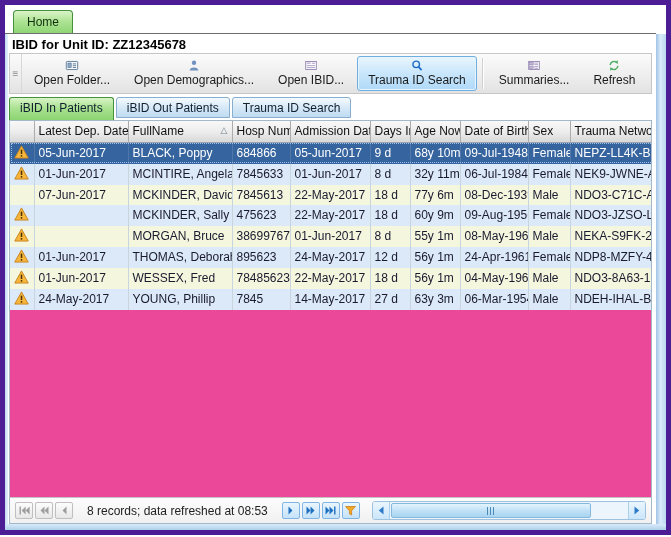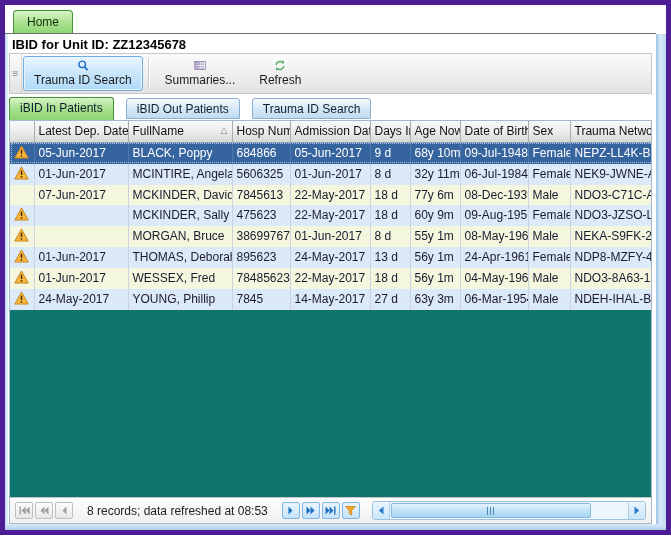--- a/index.html
+++ b/index.html
@@ -38,29 +38,29 @@
     color: #8a8a8a; font-size: 10px; border-right: 1px solid #D8D8D8; cursor: grab; }
   .tb-btn { display: flex; flex-direction: column; align-items: center; justify-content: center;
     padding: 2px 10px 3px; gap: 1px; border: 1px solid transparent; border-radius: 3px; margin: 2px 1px; }
   .tb-btn .lbl { font-size: 12px; color: #1a1a1a; white-space: nowrap; }
   .tb-btn.checked { background: linear-gradient(#E9F6FF, #C9E6FB 50%, #AFD9F8);
     border: 1px solid #6FAEE0; box-shadow: inset 0 0 0 1px #E6F4FF; }
   .tb-sep { width: 1px; background: #CFCFCF; margin: 4px 4px; box-shadow: 1px 0 0 #FFF; }
   .tb-icon { width: 16px; height: 16px; display: block; }
 
   
-  .grid-tabs { position: absolute; top: 92px; left: 4px; height: 23px; display: flex; align-items: center; gap: 12px; }
+  .grid-tabs { position: absolute; top: 92px; left: 4px; height: 23px; display: flex; align-items: flex-start; gap: 2px; }
   .gtab { height: 21px; padding: 3px 10px; border-radius: 3px 3px 0 0; font-size: 12px;
     background: linear-gradient(#F4FAFE, #D4E7F6 55%, #BFDCF2); border: 1px solid #89AED0; color: #102030; }
   .gtab.active { height: 23px; background: linear-gradient(#D9F4C8, #ABE292 45%, #8CD472);
     border: 1px solid #46923C; border-bottom: none; font-weight: normal; }
 
   
   .grid-panel { position: absolute; top: 115px; left: 4px; right: 14px; bottom: 6px;
-    border: 1px solid #A4B8CA; background: #0f766e; display: flex; flex-direction: column; }
+    border: 1px solid #A4B8CA; background: #ec4899; display: flex; flex-direction: column; }
   .grid-scroll { flex: 1; overflow: hidden; }
   table.grid { border-collapse: collapse; table-layout: fixed; width: 650px; }
   table.grid th {
     height: 21px; font-weight: normal; text-align: left; padding: 2px 4px;
     background: linear-gradient(#F8F8F8, #EDEDED 50%, #D8D8D8);
     border-right: 1px solid #ACACAC; border-bottom: 1px solid #9AA4B0;
     font-size: 12px; color: #111; overflow: hidden; white-space: nowrap; position: relative;
   }
   table.grid td {
     height: 20px; padding: 2px 4px; font-size: 12px;
@@ -106,22 +106,49 @@
   <div class="home-tab">
     <span>Home</span>
   </div>
   <div class="tabstrip-line"></div>
 
   <div class="page-title">IBID for Unit ID: ZZ12345678</div>
 
   <div class="toolbar">
     <div class="toolbar-grip">≡</div>
 
-
-
+    <div class="tb-btn">
+      <svg class="tb-icon" viewBox="0 0 16 16">
+        <rect x="1" y="3" width="14" height="10" rx="1" fill="#F5F8FB" stroke="#4A6A8A"></rect>
+        <rect x="3" y="5" width="4" height="5.5" fill="#8FA8C8" stroke="#4A6A8A" stroke-width="0.7"></rect>
+        <line x1="9" y1="6" x2="13" y2="6" stroke="#4A6A8A"></line>
+        <line x1="9" y1="8.2" x2="13" y2="8.2" stroke="#4A6A8A"></line>
+        <line x1="9" y1="10.4" x2="13" y2="10.4" stroke="#4A6A8A"></line>
+      </svg>
+      <span class="lbl">Open Folder...</span>
+    </div>
+
+    <div class="tb-btn">
+      <svg class="tb-icon" viewBox="0 0 16 16">
+        <circle cx="8" cy="4.6" r="2.7" fill="#7191BE"></circle>
+        <path d="M2.6 14 C2.6 9.2 13.4 9.2 13.4 14 Z" fill="#7191BE"></path>
+      </svg>
+      <span class="lbl">Open Demographics...</span>
+    </div>
+
+    <div class="tb-btn">
+      <svg class="tb-icon" viewBox="0 0 16 16">
+        <rect x="1.5" y="3" width="13" height="10" fill="#FFFFFF" stroke="#8878A8"></rect>
+        <rect x="2.6" y="4.1" width="5" height="2.2" fill="#C8BCD8"></rect>
+        <line x1="9" y1="5.2" x2="13" y2="5.2" stroke="#9A8CB8"></line>
+        <line x1="2.8" y1="8.2" x2="13" y2="8.2" stroke="#9A8CB8"></line>
+        <line x1="2.8" y1="10.6" x2="13" y2="10.6" stroke="#9A8CB8"></line>
+      </svg>
+      <span class="lbl">Open IBID...</span>
+    </div>
 
     <div class="tb-btn checked">
       <svg class="tb-icon" viewBox="0 0 16 16">
         <circle cx="7" cy="6.6" r="4" fill="none" stroke="#1E6EC8" stroke-width="1.8"></circle>
         <line x1="10" y1="9.8" x2="13.6" y2="13.6" stroke="#1E6EC8" stroke-width="2.2"></line>
       </svg>
       <span class="lbl">Trauma ID Search</span>
     </div>
 
     <div class="tb-sep"></div>
@@ -209,21 +236,21 @@
               <td>NEPZ-LL4K-BCNX</td>
             </tr>
             <tr class="row-blue">
               <td class="warn-cell"><svg width="15" height="14" viewBox="0 0 16 15">
                   <path d="M8 1 L15.2 14 H0.8 Z" fill="#F6B73C" stroke="#C8821E" stroke-width="1"></path>
                   <rect x="7.2" y="5" width="1.6" height="4.6" fill="#4A2F00"></rect>
                   <rect x="7.2" y="10.8" width="1.6" height="1.7" fill="#4A2F00"></rect>
                 </svg></td>
               <td>01-Jun-2017</td>
               <td>MCINTIRE, Angela</td>
-              <td>5606325</td>
+              <td>7845633</td>
               <td>01-Jun-2017</td>
               <td>8 d</td>
               <td>32y 11m</td>
               <td>06-Jul-1984</td>
               <td>Female</td>
               <td>NEK9-JWNE-ABBU</td>
             </tr>
             <tr class="row-cream">
               <td class="warn-cell"></td>
               <td>07-Jun-2017</td>
@@ -271,21 +298,21 @@
             <tr class="row-blue">
               <td class="warn-cell"><svg width="15" height="14" viewBox="0 0 16 15">
                   <path d="M8 1 L15.2 14 H0.8 Z" fill="#F6B73C" stroke="#C8821E" stroke-width="1"></path>
                   <rect x="7.2" y="5" width="1.6" height="4.6" fill="#4A2F00"></rect>
                   <rect x="7.2" y="10.8" width="1.6" height="1.7" fill="#4A2F00"></rect>
                 </svg></td>
               <td>01-Jun-2017</td>
               <td>THOMAS, Deborah</td>
               <td>895623</td>
               <td>24-May-2017</td>
-              <td>13 d</td>
+              <td>12 d</td>
               <td>56y 1m</td>
               <td>24-Apr-1961</td>
               <td>Female</td>
               <td>NDP8-MZFY-4D7J</td>
             </tr>
             <tr class="row-cream">
               <td class="warn-cell"><svg width="15" height="14" viewBox="0 0 16 15">
                   <path d="M8 1 L15.2 14 H0.8 Z" fill="#F6B73C" stroke="#C8821E" stroke-width="1"></path>
                   <rect x="7.2" y="5" width="1.6" height="4.6" fill="#4A2F00"></rect>
                   <rect x="7.2" y="10.8" width="1.6" height="1.7" fill="#4A2F00"></rect>

